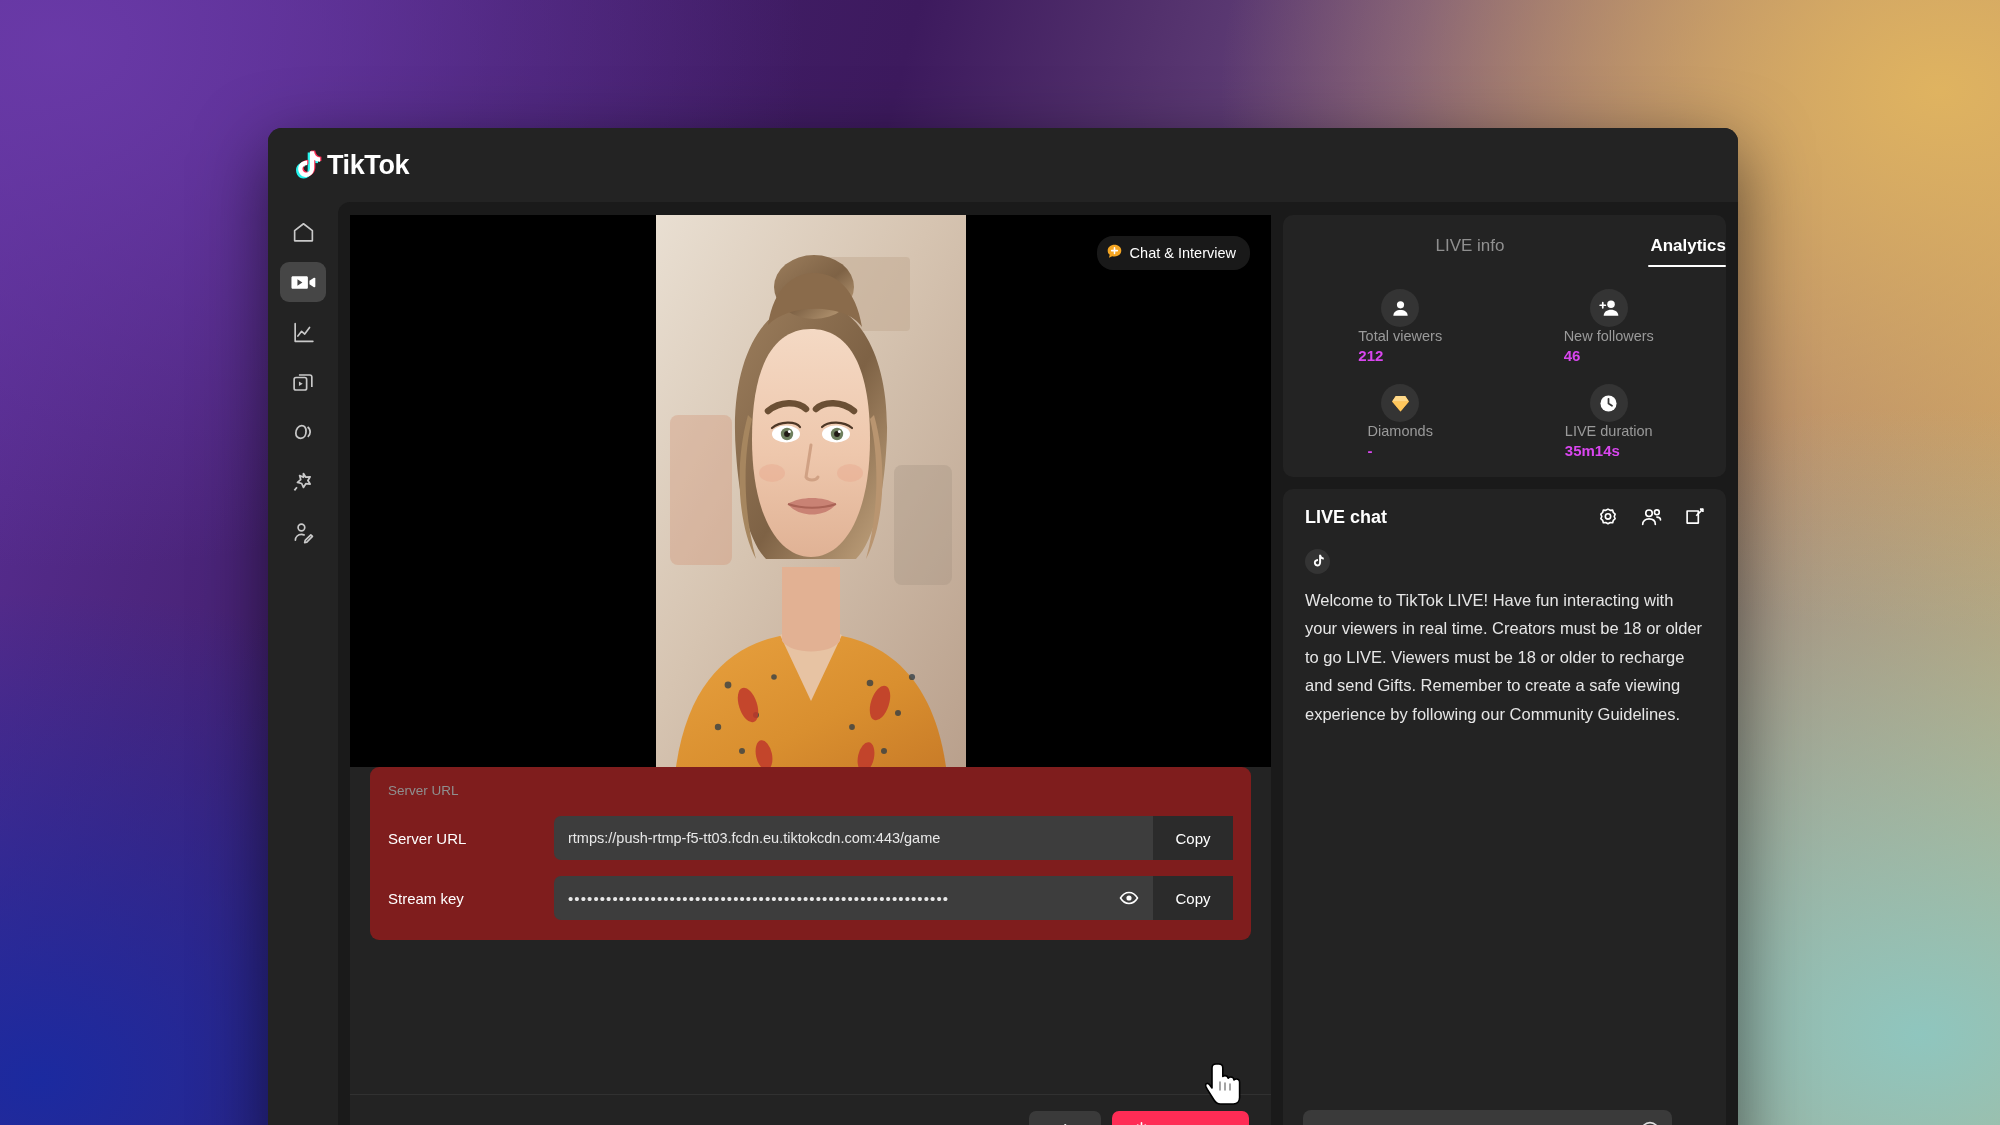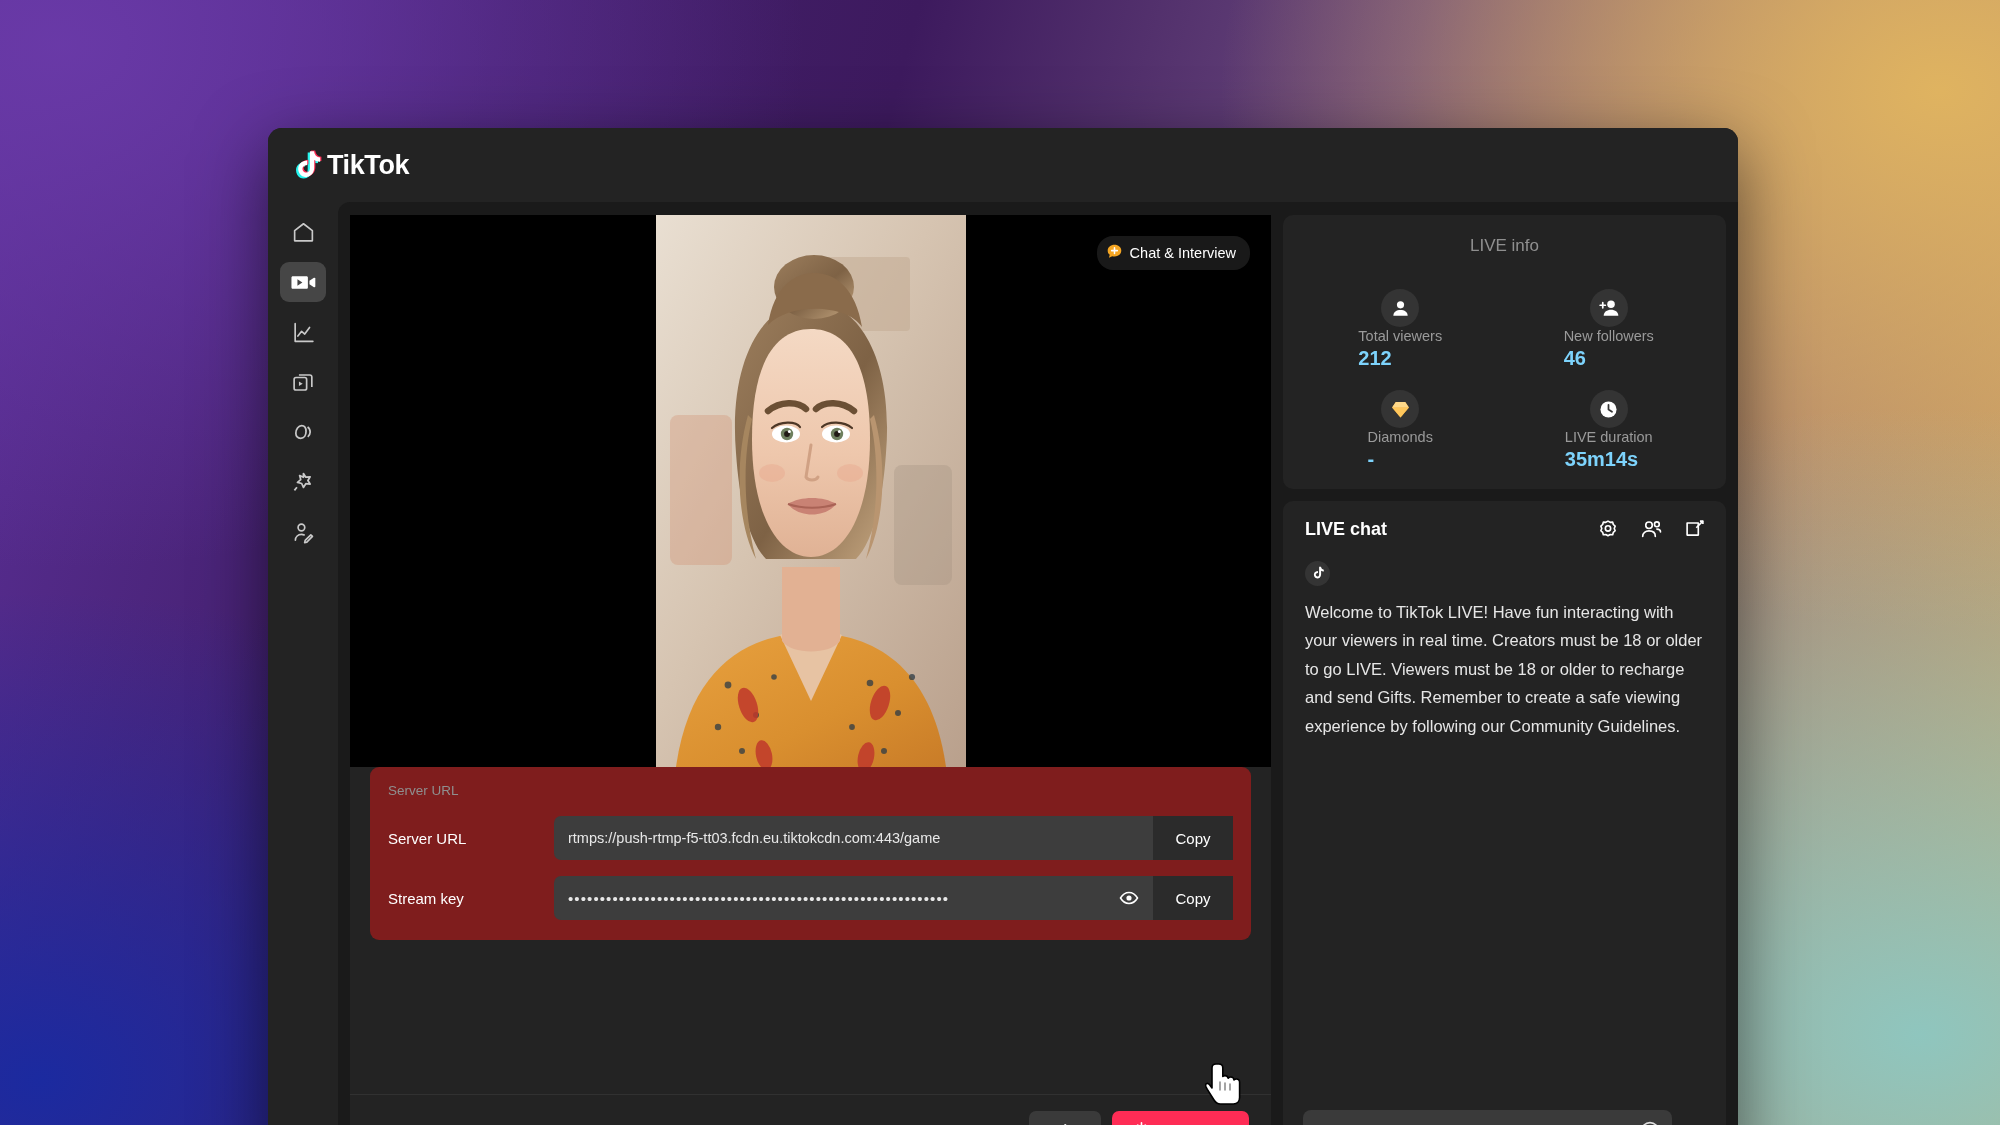--- a/index.html
+++ b/index.html
@@ -142,40 +142,40 @@
   }
 
   
   #right-col {
     width:455px; flex:0 0 455px; display:flex; flex-direction:column;
     gap:12px; padding-right:12px;
   }
   #analytics-card { background:#232323; border-radius:10px; padding:0 0 18px 0; }
   #tabs { display:flex; height:52px; }
   .tab {
-    flex:1; display:flex; flex-direction:column; align-items:center;
+    flex:1; display:flex; flex-direction:column; align-items:flex-end;
     justify-content:flex-end; cursor:pointer; position:relative;
   }
   .tab-label { font-size:17px; color:#8f8f8f; padding-bottom:11px; }
   .tab.active .tab-label { color:#fff; font-weight:bold; }
   .tab.active::after {
     content:""; position:absolute; bottom:0; width:78px; height:2.5px;
     background:#fff; border-radius:2px;
   }
   #stats-grid {
     display:grid; grid-template-columns:1fr 1fr; gap:20px 10px;
     padding:22px 18px 0 18px;
   }
   .stat { display:flex; align-items:center; gap:1px;flex-direction:column; }
   .stat-icon {
     width:38px; height:38px; border-radius:50%; background:#343434;
     display:flex; align-items:center; justify-content:center; flex:0 0 38px;
   }
   .stat-label { color:#9a9a9a; font-size:14.5px; margin-bottom:3px; }
-  .stat-value { color:#7dd3fc; font-size:20px; font-weight:bold; }
+  .stat-value { color:#d946ef; font-size:15px; font-weight:bold; }
 
   #chat-card {
     background:#232323; border-radius:10px; flex:1;
     display:flex; flex-direction:column; min-height:0; overflow:hidden;
   }
   #chat-header {
     height:56px; flex:0 0 56px; display:flex; align-items:center;
     padding:0 20px 0 22px;
   }
   #chat-title { color:#fff; font-size:18px; font-weight:bold; }
@@ -432,20 +432,23 @@
         </div>
       </div>
 
       <div id="right-col">
 
         <div id="analytics-card">
           <div id="tabs">
             <div class="tab">
               <span class="tab-label">LIVE info</span>
             </div>
+            <div class="tab active">
+              <span class="tab-label">Analytics</span>
+            </div>
           </div>
 
           <div id="stats-grid">
             <div class="stat">
               <span class="stat-icon">
                 <svg width="21" height="21" viewBox="0 0 24 24" fill="#fff">
                   <circle cx="12" cy="7.8" r="4.1"></circle>
                   <path d="M3.8 20.4c0-4.3 3.7-6.6 8.2-6.6s8.2 2.3 8.2 6.6z"></path>
                 </svg>
               </span>

